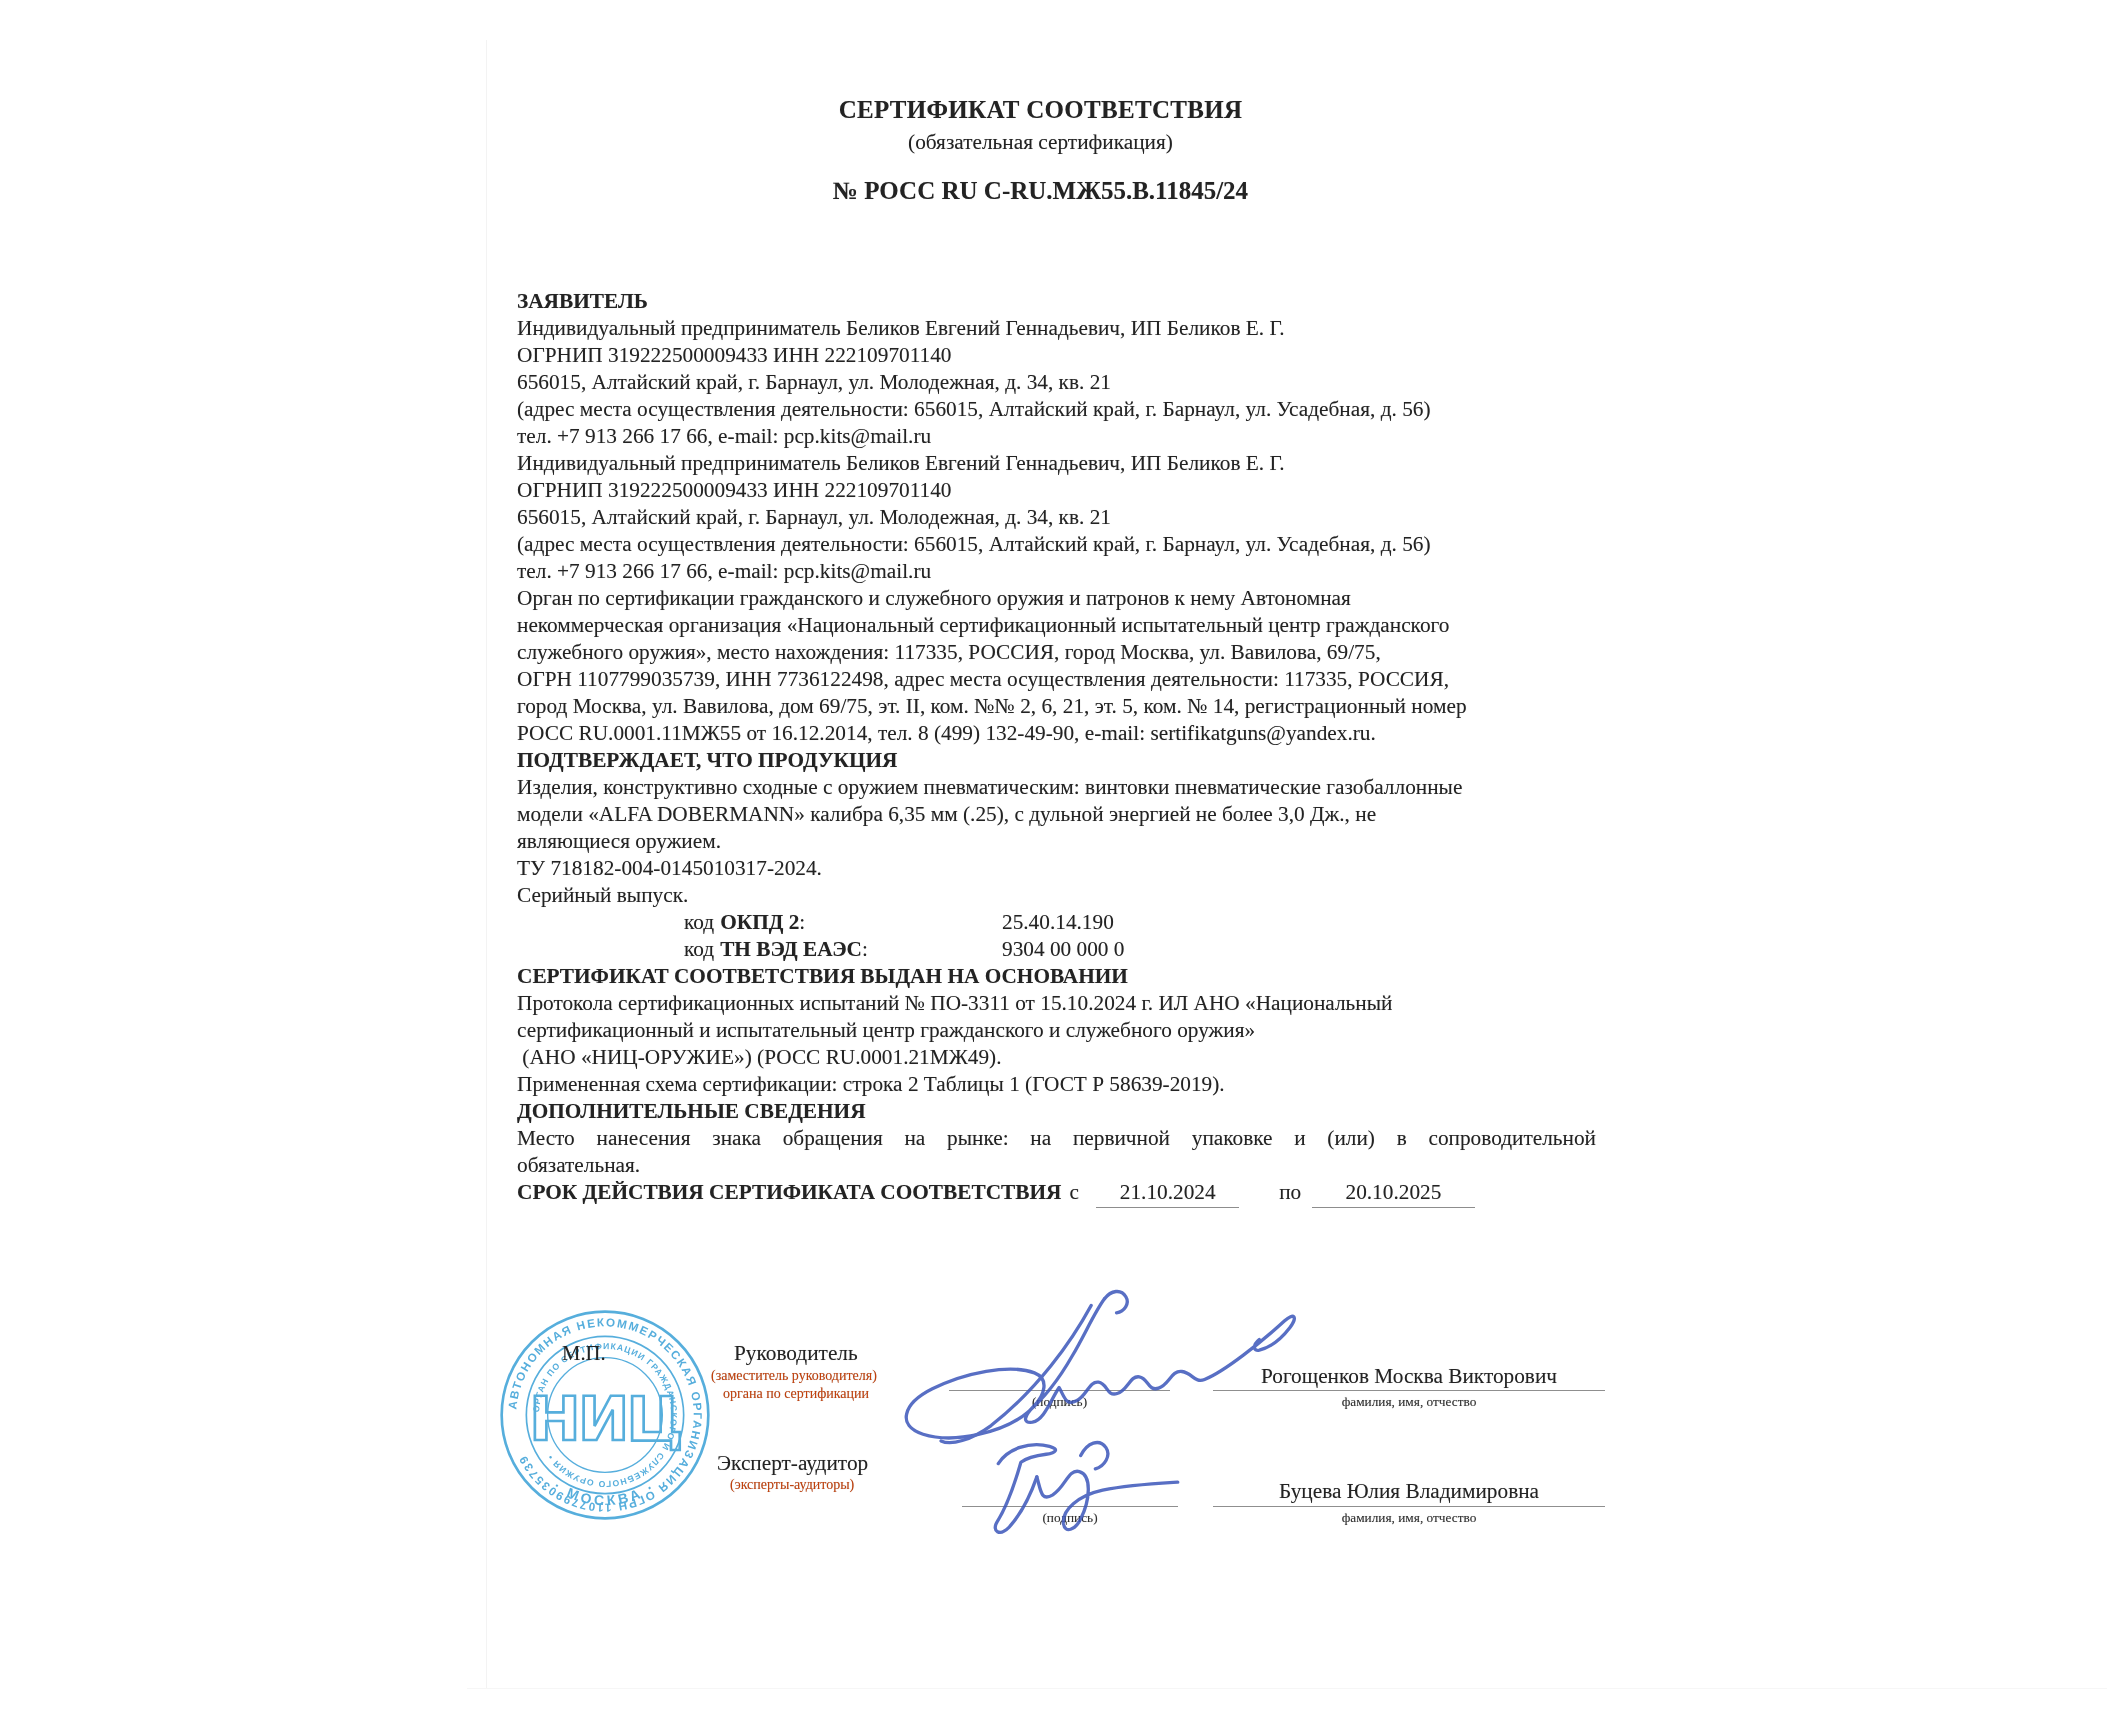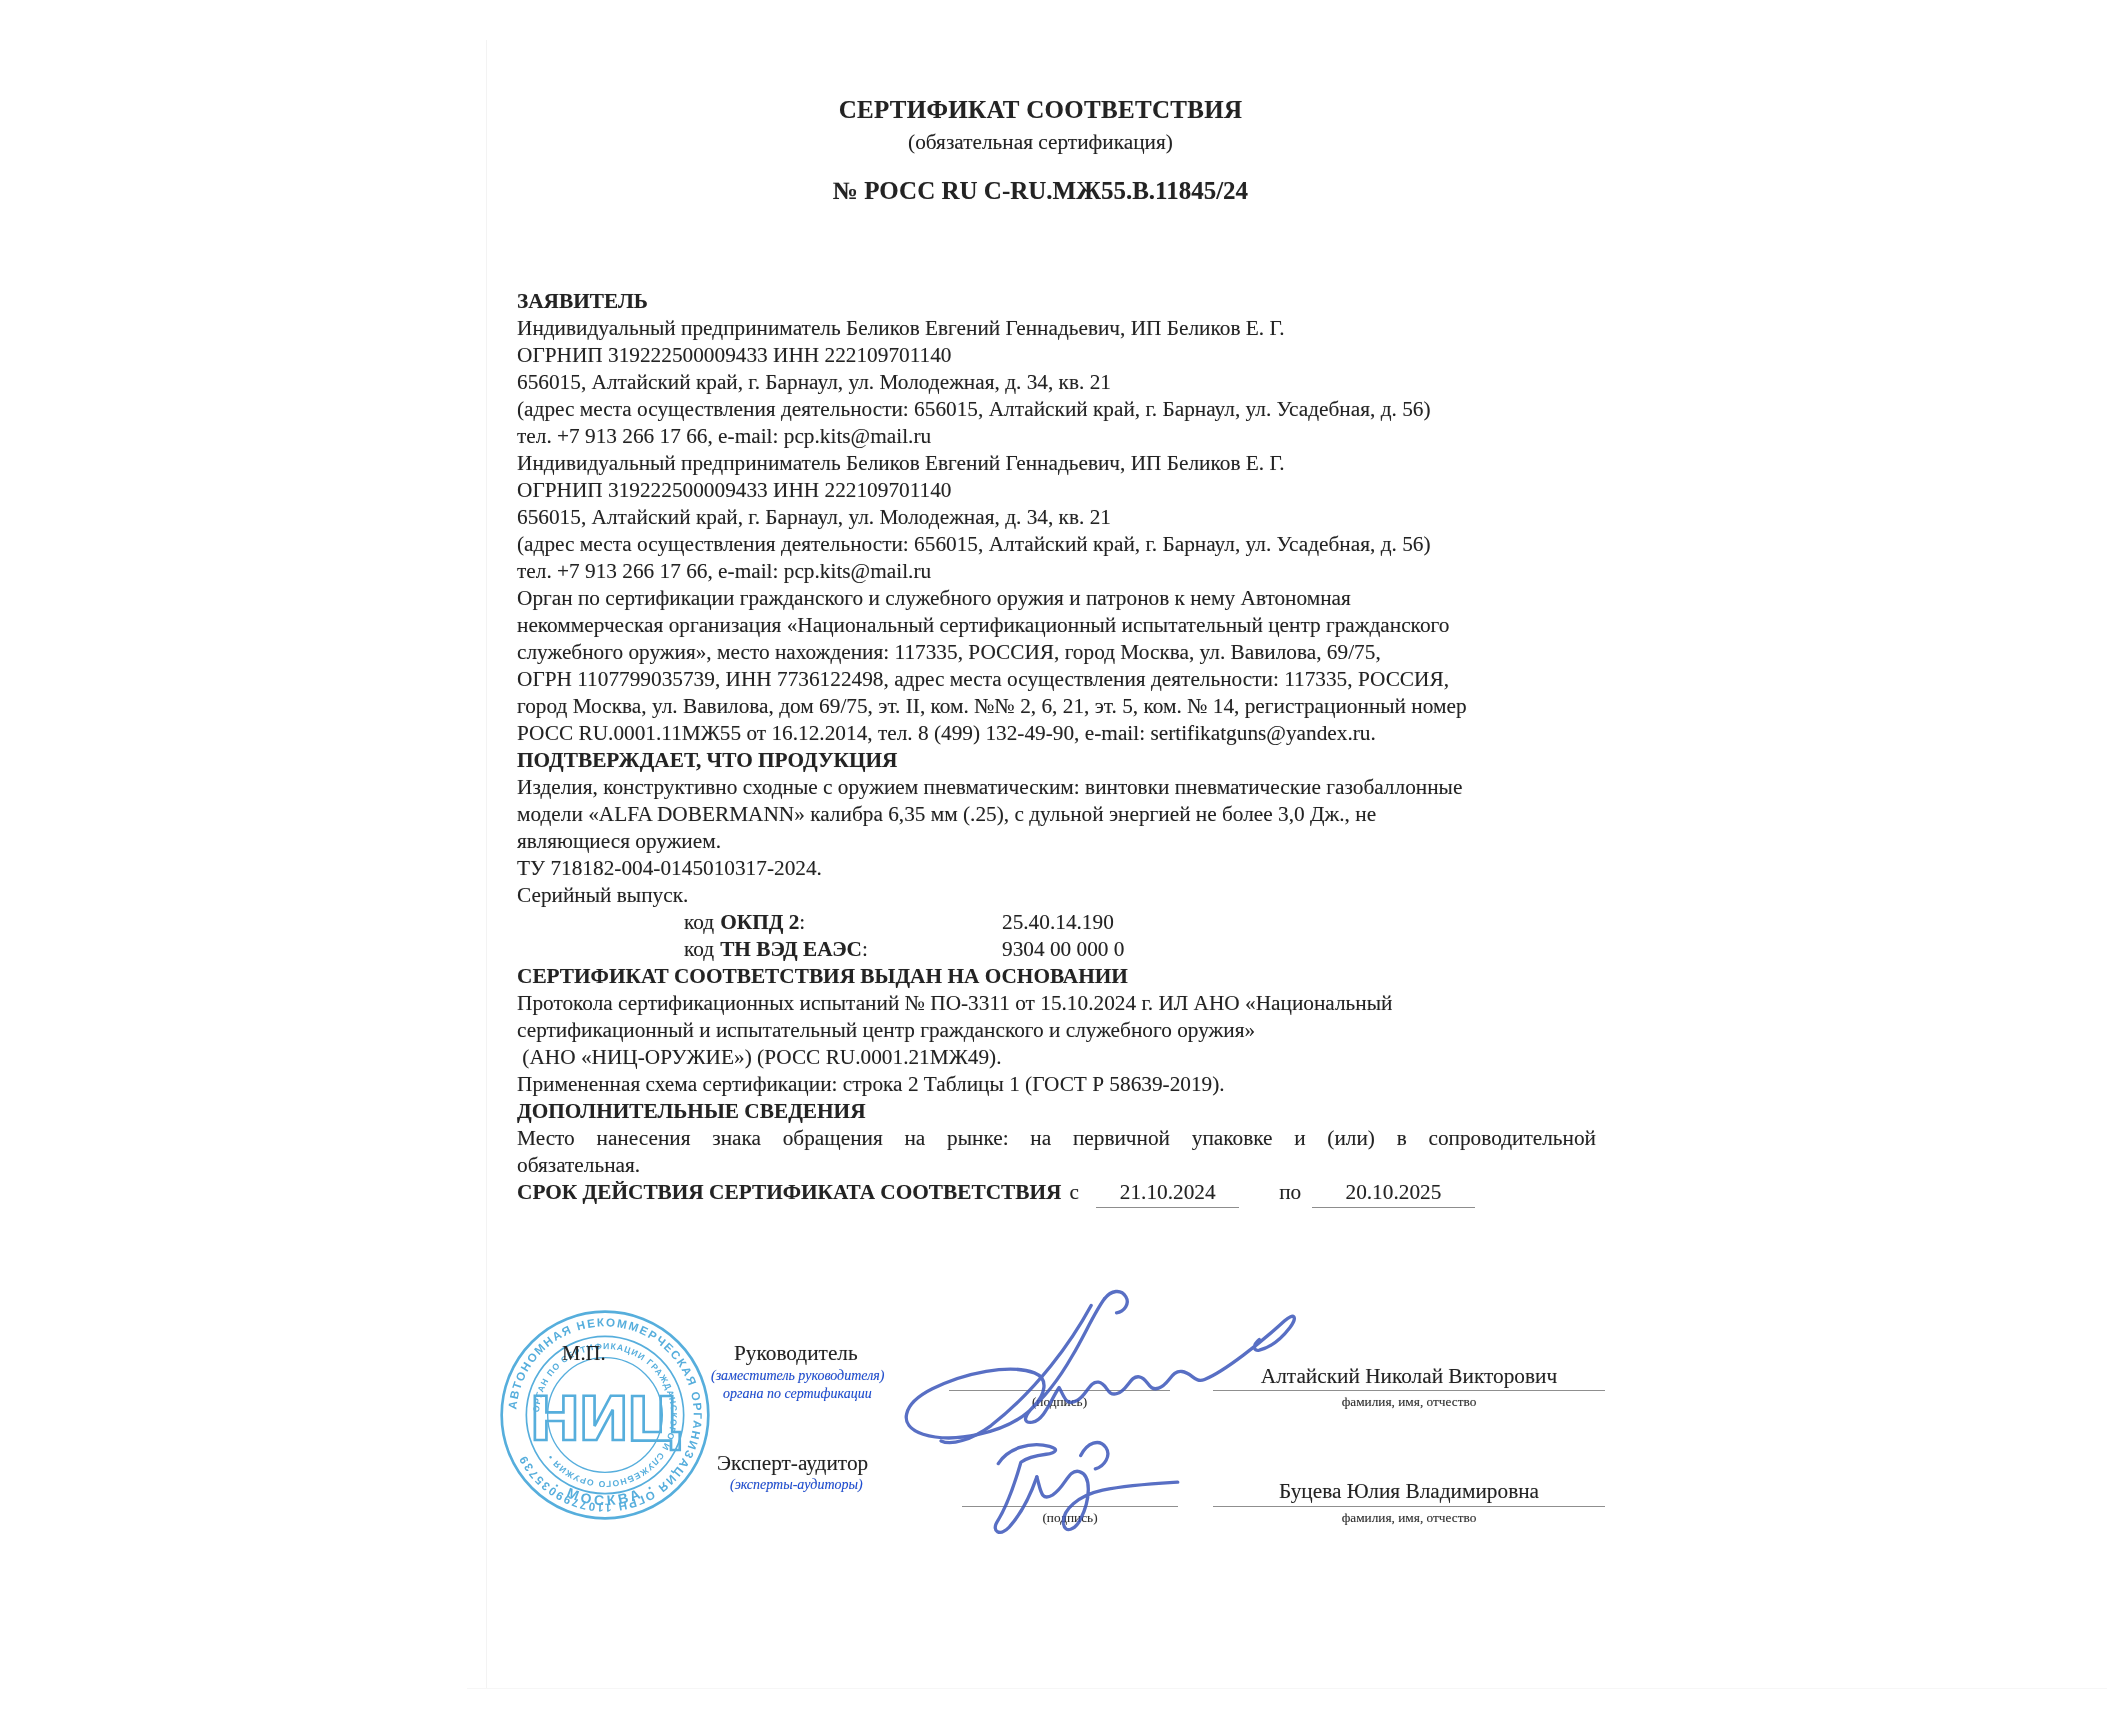--- a/index.html
+++ b/index.html
@@ -33,21 +33,21 @@
   .validity .vw { margin-left:8px; }
   .validity .vd { display:inline-block; text-align:center; border-bottom:1.3px solid #8d8d8d; padding-bottom:1px; }
   .validity .vd1 { width:143px; margin-left:17.3px; }
   .validity .vpo { margin-left:40px; }
   .validity .vd2 { width:163px; margin-left:10.7px; }
 
   
   .abs { position:absolute; }
   .mp  { left:562px; top:1342px; font-size:20.7px; z-index:5; }
   .role  { font-size:21.3px; z-index:2; }
-  .note  { font-size:14px; color:#1d4ed8; z-index:2;font-style:italic; }
+  .note  { font-size:14px; color:#c2410c; z-index:2; }
   .sigline { height:1.3px; background:#8f8f8f; z-index:2; }
   .caption { font-size:13.3px; color:#2f2f2f; text-align:center; z-index:2; }
   .pname { font-size:21.3px; text-align:center; z-index:2; }
 
   .stamp { left:499px; top:1309px; z-index:1; opacity:.88; }
   .sig   { z-index:4; }
 </style>
 </head>
 <body>
 
@@ -150,21 +150,21 @@
 
   <div class="abs mp txt">М.П.</div>
 
   <div class="abs role txt" style="left:734px; top:1341px;">Руководитель</div>
   <div class="abs note txt" style="left:711px; top:1368px;">(заместитель руководителя)</div>
   <div class="abs note txt" style="left:723px; top:1386px;">органа по сертификации</div>
 
   <div class="abs sigline" style="left:949px; top:1390px; width:221px;"></div>
   <div class="abs caption txt" style="left:949px; top:1394px; width:221px;">(подпись)</div>
 
-  <div class="abs pname txt" style="left:1213px; top:1364px; width:392px;">Алтайский Николай Викторович</div>
+  <div class="abs pname txt" style="left:1213px; top:1364px; width:392px;">Рогощенков Москва Викторович</div>
   <div class="abs sigline" style="left:1213px; top:1390px; width:392px;"></div>
   <div class="abs caption txt" style="left:1213px; top:1394px; width:392px;">фамилия, имя, отчество</div>
 
   <div class="abs role txt" style="left:717px; top:1451px;">Эксперт-аудитор</div>
   <div class="abs note txt" style="left:730px; top:1477px;">(эксперты-аудиторы)</div>
 
   <div class="abs sigline" style="left:962px; top:1506px; width:216px;"></div>
   <div class="abs caption txt" style="left:962px; top:1510px; width:216px;">(подпись)</div>
 
   <div class="abs pname txt" style="left:1213px; top:1479px; width:392px;">Буцева Юлия Владимировна</div>

